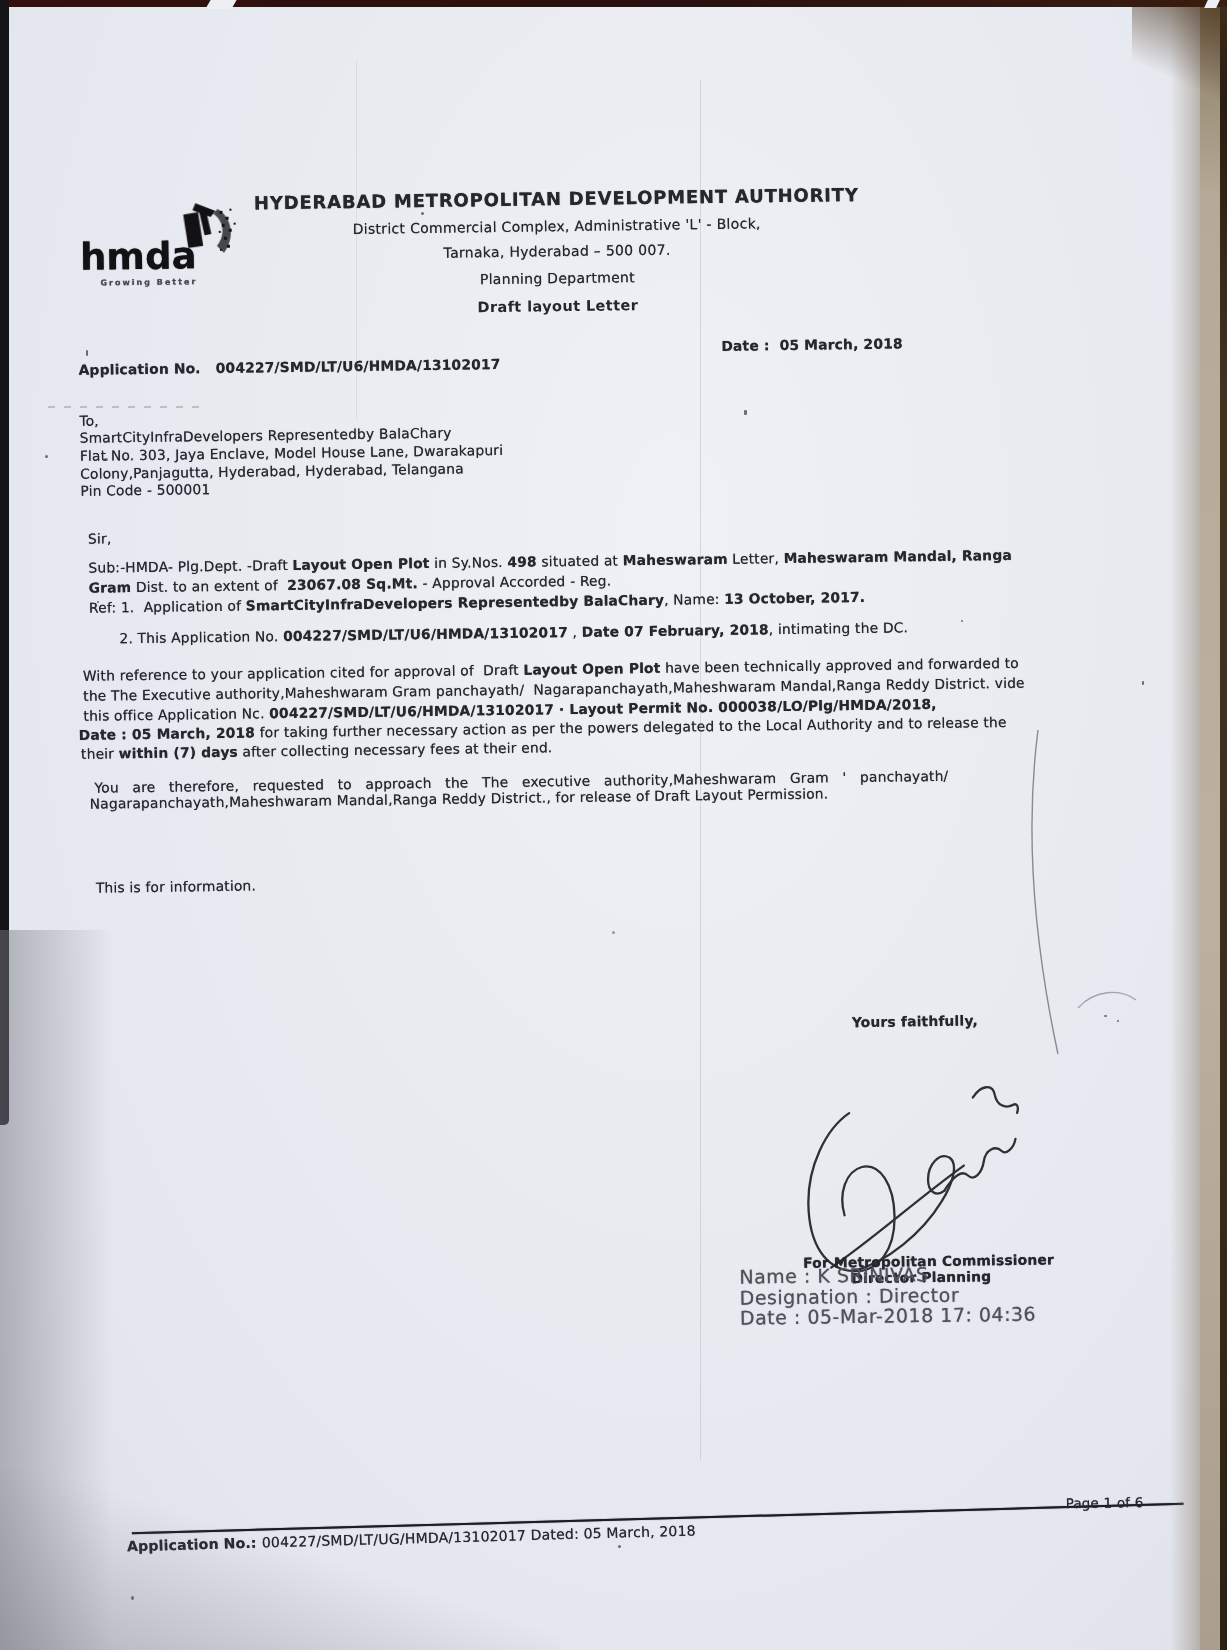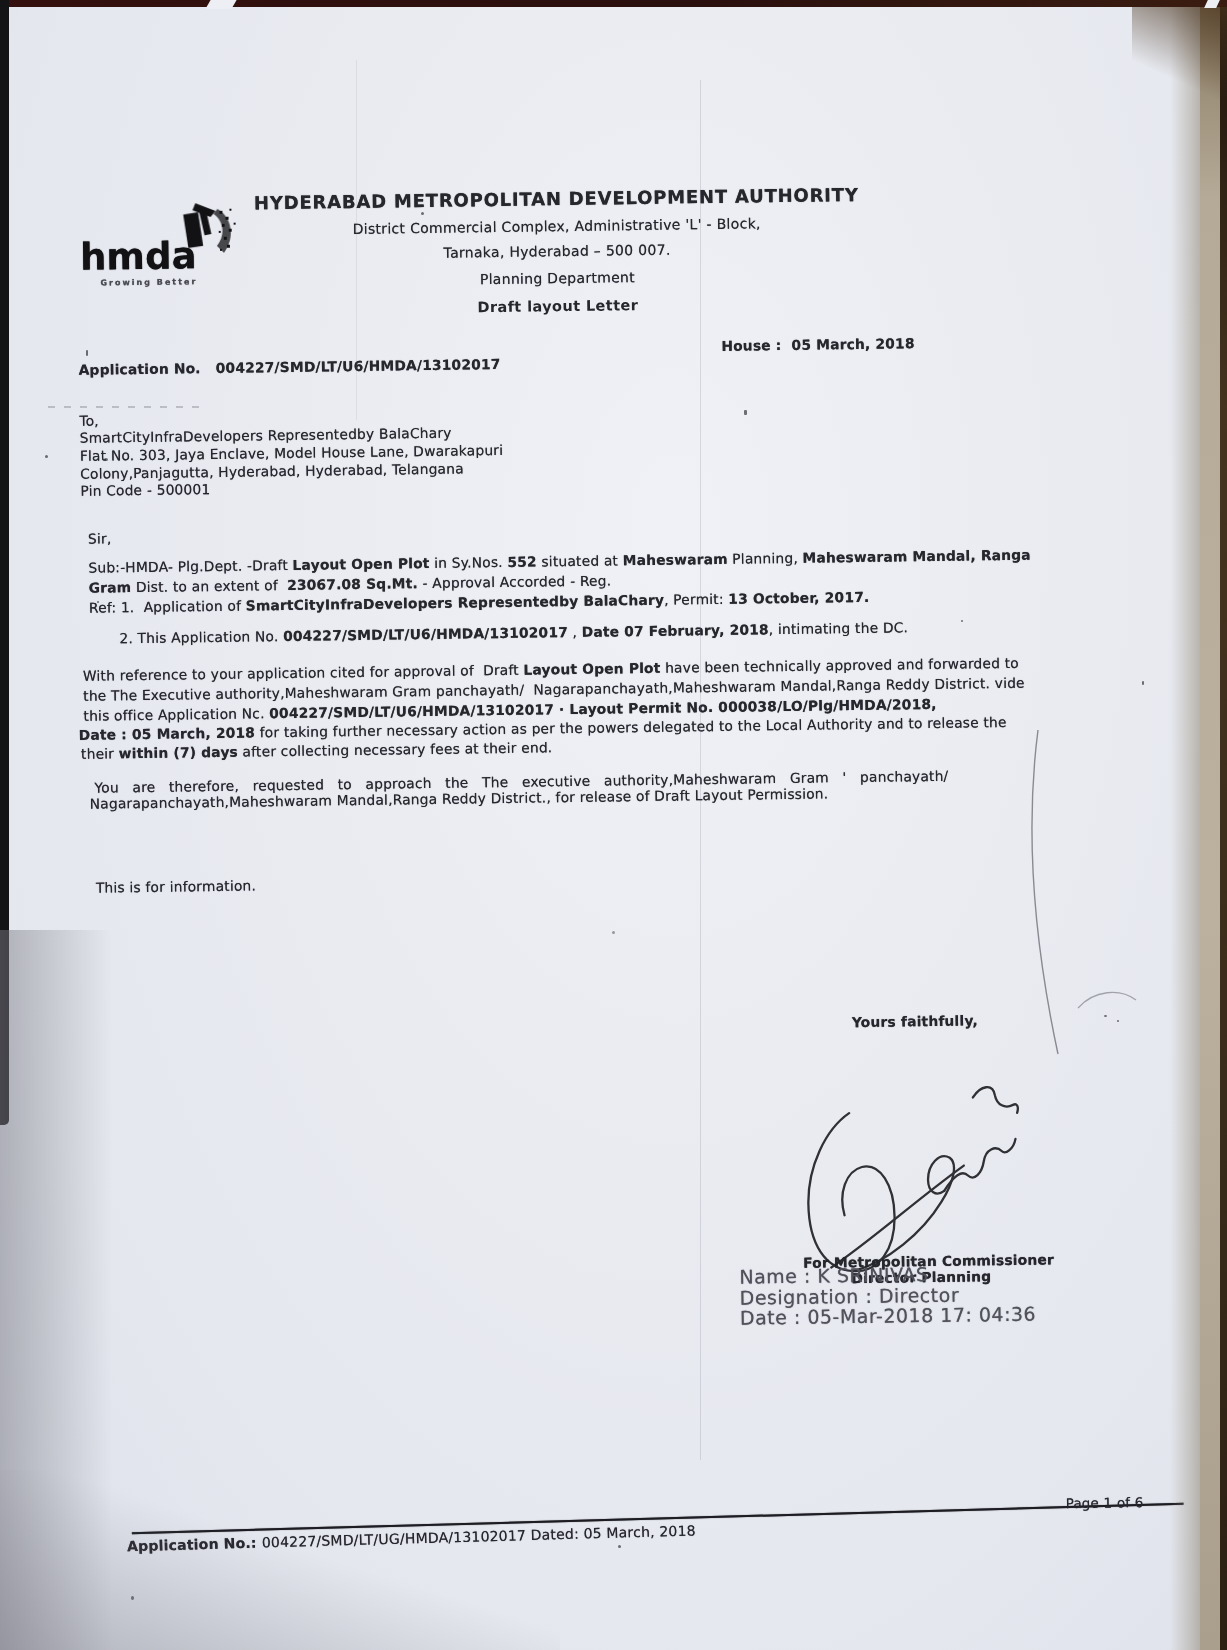--- a/index.html
+++ b/index.html
@@ -75,34 +75,34 @@
           <rect x="58" y="12" width="2" height="2"></rect>
             <rect x="62" y="26" width="2" height="2"></rect>
           <rect x="55" y="48" width="3" height="3"></rect>
             <rect x="48" y="52" width="2" height="2"></rect>
         </g>
       </svg>
       <div class="logo-text">hmda</div>
       <div class="logo-tag">Growing Better</div>
     </div>
 
-    <div class="t" style="left:728px;top:348px;font-weight:bold"><span>House :  </span><span>05 March, 2018</span></div>
+    <div class="t" style="left:728px;top:348px;font-weight:bold"><span>Date :  </span><span>05 March, 2018</span></div>
     <div class="t" style="left:85px;top:363px"><span style="font-weight:600">Application No.   </span><span class="bold">004227/SMD/LT/U6/HMDA/13102017</span></div>
 
     <div class="t" style="left:85px;top:414px">To,</div>
     <div class="t" style="left:85px;top:431px">SmartCityInfraDevelopers Representedby BalaChary</div>
     <div class="t" style="left:85px;top:449px">Flat No. 303, Jaya Enclave, Model House Lane, Dwarakapuri</div>
     <div class="t" style="left:85px;top:467px">Colony,Panjagutta, Hyderabad, Hyderabad, Telangana</div>
     <div class="t" style="left:85px;top:484px">Pin Code - 500001</div>
 
     <div class="t" style="left:92px;top:532px">Sir,</div>
 
-    <div class="t" style="left:92px;top:561px"><span class="seg">Sub:-HMDA- Plg.Dept. -Draft </span><span class="seg bold">Layout Open Plot</span><span class="seg"> in Sy.Nos. </span><span class="seg bold">552</span><span class="seg"> situated at </span><span class="seg bold">Maheswaram</span><span class="seg"> Planning, </span><span class="seg bold">Maheswaram Mandal, Ranga</span></div>
+    <div class="t" style="left:92px;top:561px"><span class="seg">Sub:-HMDA- Plg.Dept. -Draft </span><span class="seg bold">Layout Open Plot</span><span class="seg"> in Sy.Nos. </span><span class="seg bold">498</span><span class="seg"> situated at </span><span class="seg bold">Maheswaram</span><span class="seg"> Letter, </span><span class="seg bold">Maheswaram Mandal, Ranga</span></div>
     <div class="t" style="left:92px;top:581px"><span class="seg bold">Gram</span><span class="seg"> Dist. to an extent of  </span><span class="seg bold">23067.08 Sq.Mt.</span><span class="seg"> - Approval Accorded - Reg.</span></div>
-    <div class="t" style="left:92px;top:601px"><span class="seg">Ref: 1.  Application of </span><span class="seg bold">SmartCityInfraDevelopers Representedby BalaChary</span><span class="seg">, Permit: </span><span class="seg bold">13 October, 2017.</span></div>
+    <div class="t" style="left:92px;top:601px"><span class="seg">Ref: 1.  Application of </span><span class="seg bold">SmartCityInfraDevelopers Representedby BalaChary</span><span class="seg">, Name: </span><span class="seg bold">13 October, 2017.</span></div>
     <div class="t" style="left:122px;top:632px"><span class="seg">2. This Application No. </span><span class="seg bold">004227/SMD/LT/U6/HMDA/13102017</span><span class="seg"> , </span><span class="seg bold">Date 07 February, 2018</span><span class="seg">, intimating the DC.</span></div>
 
     <div class="t" style="left:85px;top:669px"><span class="seg">With reference to your application cited for approval of  Draft </span><span class="seg bold">Layout Open Plot</span><span class="seg"> have been technically approved and forwarded to</span></div>
     <div class="t" style="left:85px;top:689px"><span class="seg">the The Executive authority,Maheshwaram Gram panchayath/  Nagarapanchayath,Maheshwaram Mandal,Ranga Reddy District. vide</span></div>
     <div class="t" style="left:85px;top:709px"><span class="seg">this office Application Nc. </span><span class="seg bold">004227/SMD/LT/U6/HMDA/13102017 · Layout Permit No. 000038/LO/Plg/HMDA/2018,</span></div>
     <div class="t" style="left:80px;top:728px"><span class="seg bold">Date : 05 March, 2018</span><span class="seg"> for taking further necessary action as per the powers delegated to the Local Authority and to release the</span></div>
     <div class="t" style="left:82px;top:747px"><span class="seg">their </span><span class="seg bold">within (7) days</span><span class="seg"> after collecting necessary fees at their end.</span></div>
 
     <div class="t" style="left:95px;top:781px;word-spacing:9px"><span class="seg">You are therefore, requested to approach the The executive authority,Maheshwaram Gram ' panchayath/</span></div>
     <div class="t" style="left:90px;top:797px"><span class="seg">Nagarapanchayath,Maheshwaram Mandal,Ranga Reddy District., for release of Draft Layout Permission.</span></div>

